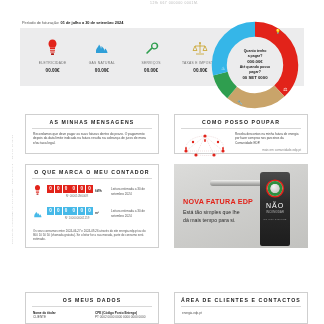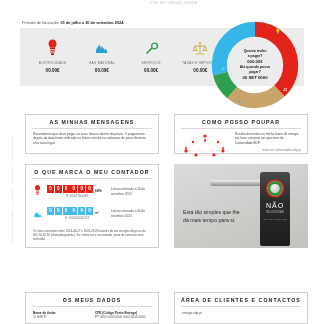--- a/index.html
+++ b/index.html
@@ -363,20 +363,21 @@
   </div>
 
   <div class="card" id="promo">
     <div class="door-handle"></div>
     <div class="hanger">
       <div class="hanger-hole"></div>
       <div class="hanger-nao">NÃO</div>
       <div class="hanger-sub">INCOMODAR</div>
       <div class="hanger-sub2">DO NOT DISTURB</div>
     </div>
+    <div class="promo-title">NOVA FATURA EDP</div>
     <div class="promo-sub">Está tão simples que lhe dá mais tempo para si.</div>
   </div>
 
   <div class="card" id="dados-card">
     <div class="card-title">OS MEUS DADOS</div>
     <div class="rule"></div>
     <div class="dados-grid">
       <div class="dados-col">
         <div class="k">Nome do titular</div>
         <div class="v">CLIENTE</div>

